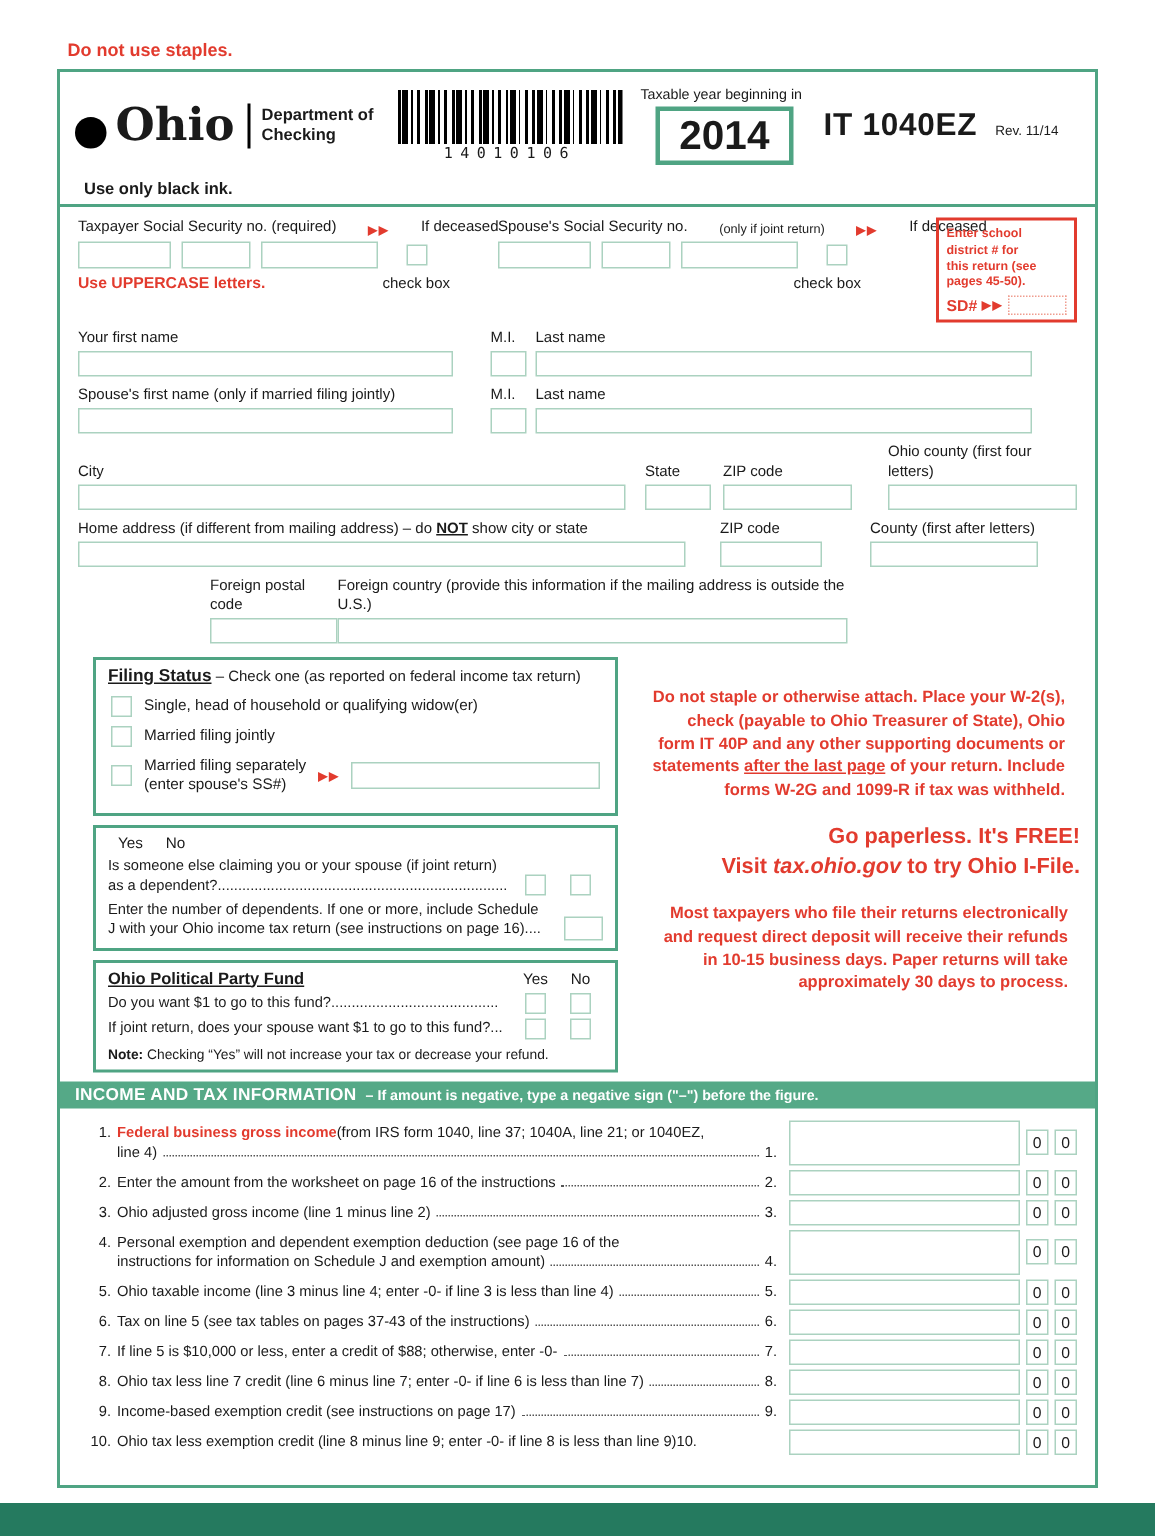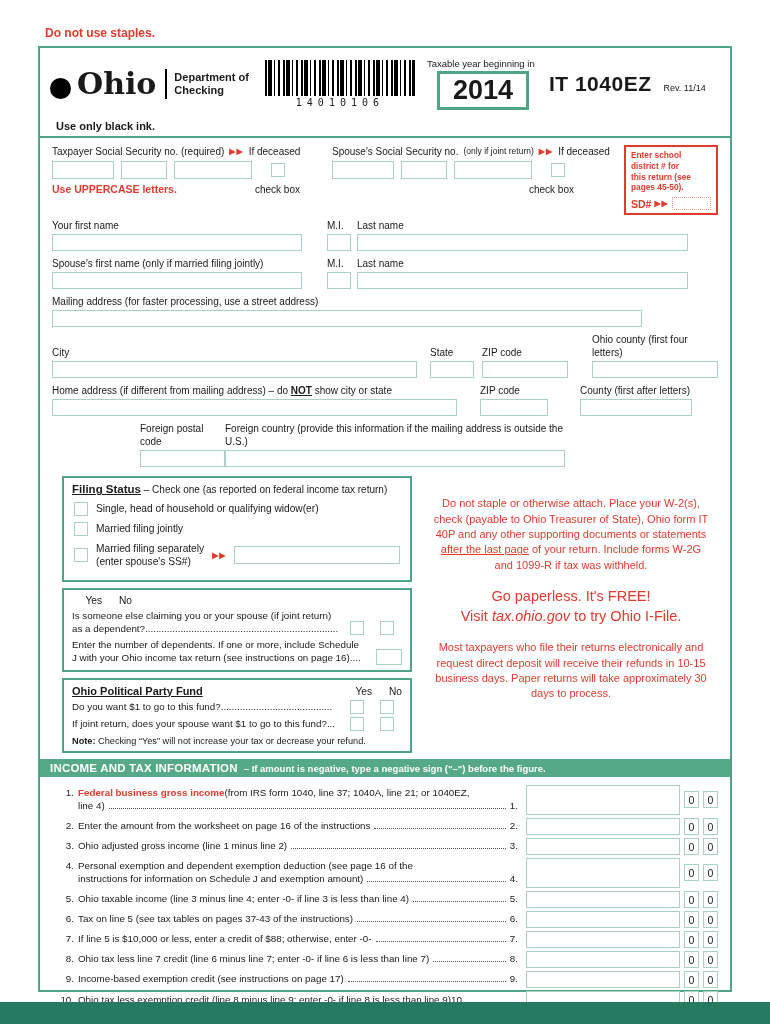--- a/index.html
+++ b/index.html
@@ -43,21 +43,21 @@
   .field{display:flex;flex-direction:column;justify-content:flex-end}
   .field .ibox{margin-top:2px}
   .arrows{color:var(--red);font-size:8px;letter-spacing:1px;font-weight:bold}
   .red-b{color:var(--red);font-weight:bold}
   .u{text-decoration:underline}
   .i{font-style:italic}
   .cb{width:14px;height:14px;border:1px solid var(--field);background:#fff;flex:none}
   .ssn-row{display:flex;margin-bottom:4px}
   .ssn-grp{width:272px;flex:none}
   .ssn-grp.spouse{width:292px;margin-left:8px}
-  .ssn-lbls{display:flex;align-items:center;gap:5px;font-size:10px;white-space:nowrap}
+  .ssn-lbls{display:flex;align-items:flex-end;gap:21px;font-size:10px;white-space:nowrap}
   .ssn-boxes{display:flex;gap:7px;margin-top:3px;align-items:center}
   .sb1{width:62px}.sb2{width:46px}.sb3{width:78px}
   .ssn-boxes .ibox{height:18px}
   .ssn-boxes .cb{margin-left:12px}
   .ssn-sub{display:flex;font-size:10px;margin-top:4px}
   .chk-lbl{margin-left:auto;margin-right:24px}
   .ssn-grp.spouse .chk-lbl{margin-right:50px}
   .sd-box{margin-left:auto;width:108px;border:2px solid var(--red);padding:3px 5px;color:var(--red)}
   .sd-txt{font-size:8.3px;font-weight:bold;line-height:1.3}
   .sd-row{display:flex;align-items:center;margin-top:4px;gap:3px}
@@ -65,30 +65,30 @@
   .sd-input{flex:1;height:13px;border:1px dotted #ef9d8f}
   
   .middle{display:flex;padding:5px 10px 6px 22px;gap:10px}
   .mleft{width:350px;flex:none;display:flex;flex-direction:column;gap:6px}
   .gbox{border:2px solid var(--green);padding:5px 8px}
   .fs-head{font-size:10.2px;margin-bottom:3px}
   .fs-title{font-weight:bold;font-size:11.5px;text-decoration:underline}
   .opt{display:flex;align-items:flex-start;gap:8px;margin:6px 2px}
   .opt-lbl{font-size:10.2px;line-height:1.3}
   .yn-head{display:flex;margin-left:auto}
-  .yn-head span{width:30px;text-align:right;font-size:10.2px}
+  .yn-head span{width:30px;text-align:center;font-size:10.2px}
   .qrow{display:flex;align-items:flex-end;margin-top:3px}
   .qtext{font-size:9.8px;line-height:1.35;flex:1;min-width:0;overflow:hidden;white-space:nowrap}
   .qtext div{overflow:hidden}
   .yn-cells{display:flex;flex:none;margin-left:4px}
   .yn-cells .cb{margin:0 8px}
   .dep-box{width:26px;height:16px;border:1px solid var(--field);margin-left:10px;flex:none}
   .pf-title{font-weight:bold;font-size:11px;text-decoration:underline}
   .pf-note{font-size:9.2px;margin-top:5px}
-  .mright{flex:1;color:var(--red);font-weight:normal;text-align:center}
+  .mright{flex:1;color:var(--red);font-weight:bold;text-align:right}
   .rp1{font-size:11px;line-height:1.4;padding:20px 10px 0}
   .rp2{font-size:14.5px;line-height:1.35;padding:14px 0 0}
   .rp3{font-size:11px;line-height:1.4;padding:14px 8px 0}
   
   .inc-bar{background:var(--green-bar);color:#fff;display:flex;align-items:baseline;padding:3px 10px;gap:6px}
   .inc-title{font-weight:bold;font-size:11.5px;letter-spacing:.2px}
   .inc-note{font-size:9.5px;font-weight:bold}
   .lines{padding:5px 12px 0 12px}
   .iline{display:flex;align-items:center;margin:3px 0}
   .itext,.itextwrap{flex:1;min-width:0}
@@ -216,26 +216,20 @@
         <div class="field" style="width:24px;margin-left:25px">
           <span class="lbl">M.I.</span>
           <div class="ibox"></div>
         </div>
         <div class="field" style="flex:1;margin-left:6px;margin-right:30px">
           <span class="lbl">Last name</span>
           <div class="ibox"></div>
         </div>
       </div>
 
-      <div class="frow">
-        <div class="field" style="width:590px">
-          <span class="lbl">Mailing address (for faster processing, use a street address)</span>
-          <div class="ibox"></div>
-        </div>
-      </div>
 
       <div class="frow">
         <div class="field" style="flex:1;margin-right:13px">
           <span class="lbl">City</span>
           <div class="ibox"></div>
         </div>
         <div class="field" style="width:44px">
           <span class="lbl">State</span>
           <div class="ibox"></div>
         </div>

